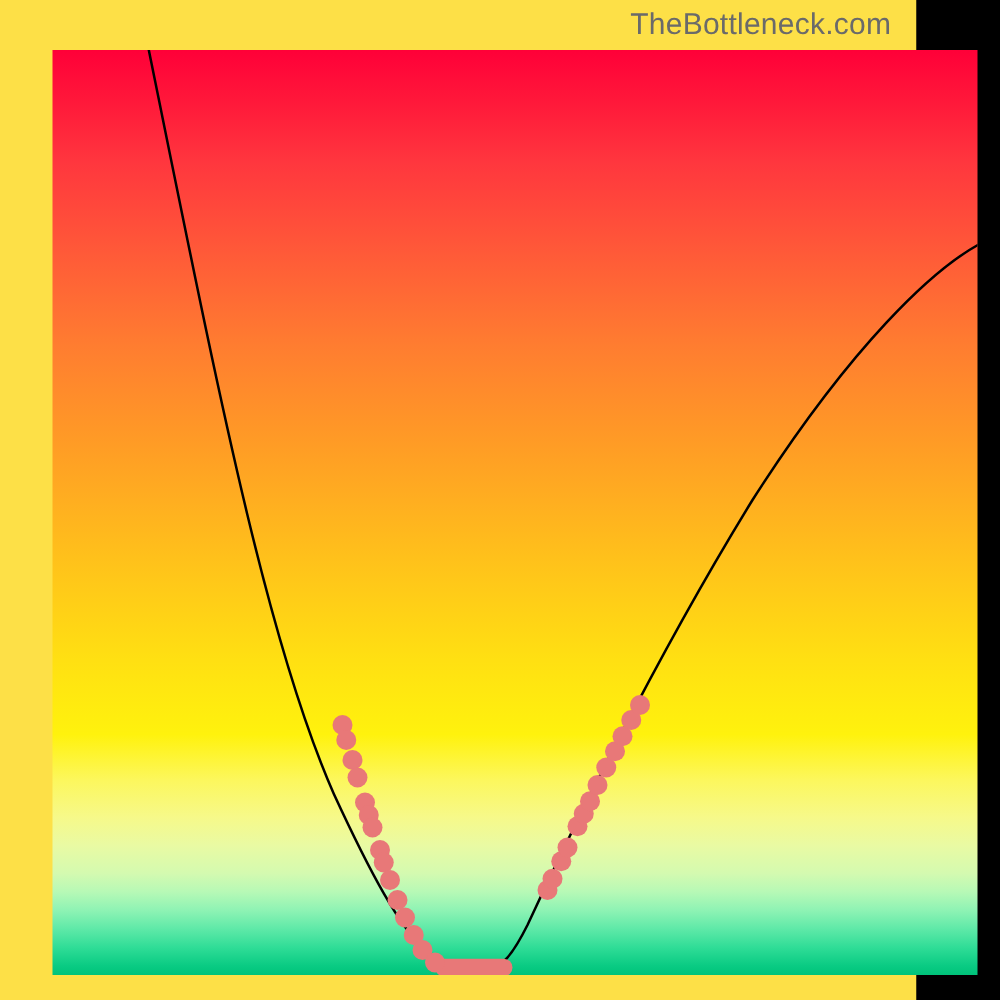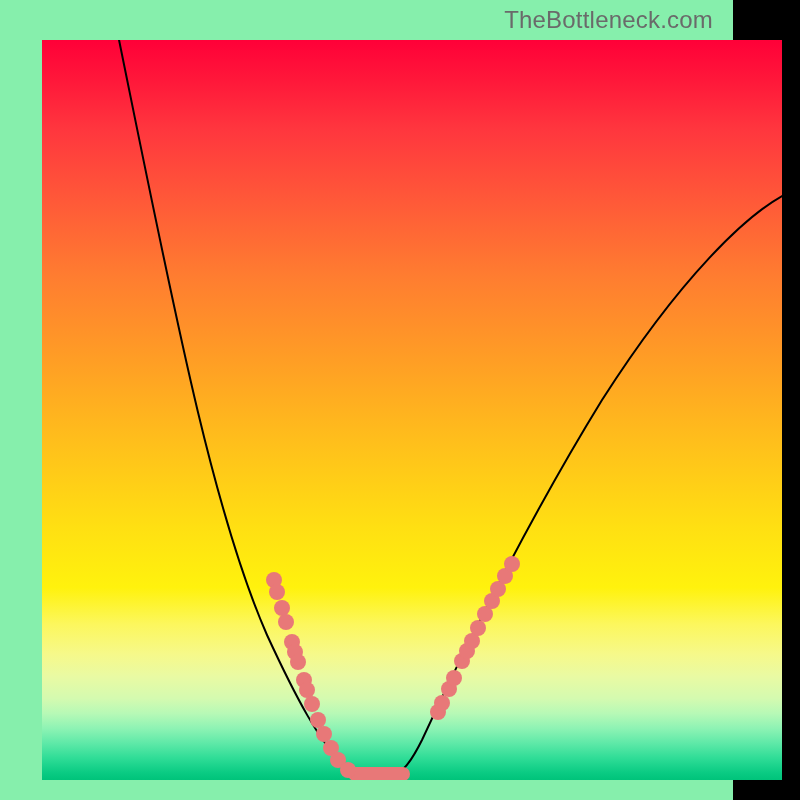--- a/index.html
+++ b/index.html
@@ -10,21 +10,21 @@
     background: #000;
     overflow: hidden;
     font-family: Arial, Helvetica, sans-serif;
   }
   .frame {
     position: absolute;
     left: 0;
     top: 0;
     width: 733px;
     height: 800px;
-    background: #86efac;
+    background: #fde047;
   }
   .plot-area {
     position: absolute;
     left: 42px;
     top: 40px;
     width: 740px;
     height: 740px;
     
     background: linear-gradient(
       to bottom,

